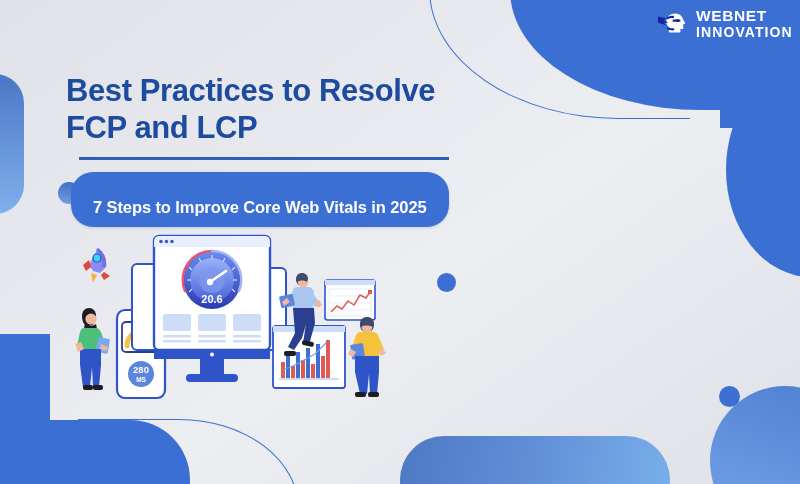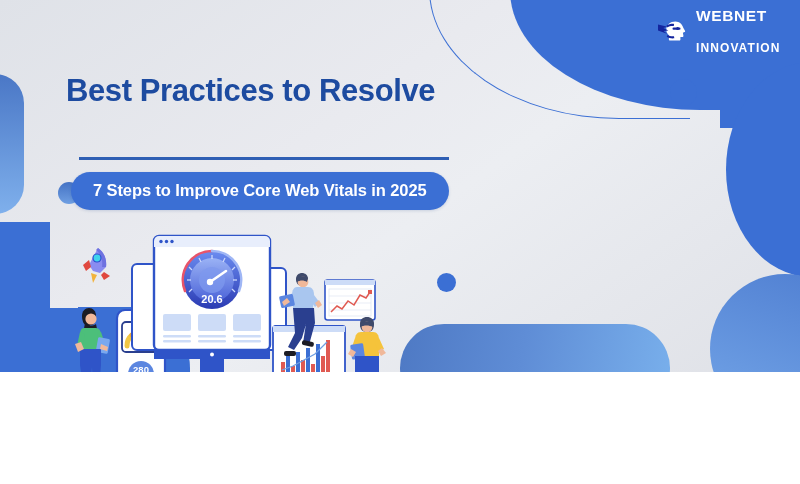--- a/index.html
+++ b/index.html
@@ -2,21 +2,21 @@
 <html><head>
 <meta charset="utf-8">
 <style>
   html,body{margin:0;padding:0;}
   body{
     width:800px;height:484px;overflow:hidden;
     font-family:"Liberation Sans", sans-serif;
     background:#ffffff;
   }
   #banner{
-    position:relative;width:800px;height:372px;overflow:hidden;
+    position:relative;width:800px;height:484px;overflow:hidden;
     background:linear-gradient(145deg,#dfe2e8 0%,#e9eaef 38%,#eceef2 55%,#dfe1e7 100%);
   }
 
   
   .deco{position:absolute;}
 
   
   .hdr-band{
     top:-60px;right:-40px;width:330px;height:170px;
     background:#3b6fd4;
@@ -90,38 +90,38 @@
   .logo{
     position:absolute;top:8px;left:655px;display:flex;align-items:center;gap:7px;
   }
   .logo-mark{width:34px;height:30px;flex:none;}
   .logo-text{line-height:1;}
   .logo-title{
     font-size:15.5px;font-weight:bold;color:#ffffff;letter-spacing:.6px;
     font-family:"Liberation Sans", sans-serif;
   }
   .logo-sub{
-    font-size:12px;font-weight:bold;color:#ffffff;letter-spacing:1.1px;margin-top:18px;
+    font-size:14px;font-weight:bold;color:#ffffff;letter-spacing:1.1px;margin-top:1px;
     font-family:"Liberation Sans", sans-serif;
   }
 
   
   .headline{
     position:absolute;left:66px;top:73px;width:430px;
     font-size:31px;line-height:1.18;font-weight:bold;color:#1d4ba0;
     letter-spacing:-0.4px;
     font-family:"Liberation Sans", sans-serif;
   }
   .rule{
     position:absolute;left:79px;top:157px;width:370px;height:2.5px;background:#2f5fb4;
   }
   .pill{
     position:absolute;left:71px;top:172px;
     background:#3b6fd4;color:#fff;border-radius:22px;
-    padding:9px 22px 10px 22px;font-size:16.5px;font-weight:bold;
+    padding:26px 22px 10px 22px;font-size:16.5px;font-weight:bold;
     letter-spacing:-0.1px;
     font-family:"Liberation Sans", sans-serif;
     box-shadow:0 1px 3px rgba(40,70,140,.18);
   }
 
   
   .illu{position:absolute;left:60px;top:228px;width:345px;height:185px;}
   .illu svg{display:block;}
 </style>
 </head>
@@ -154,20 +154,21 @@
       <rect x="17.5" y="11.6" width="8" height="2.2" rx="1.1" fill="#14259e"></rect>
     </svg>
     <div class="logo-text">
       <div class="logo-title">WEBNET</div>
       <div class="logo-sub">INNOVATION</div>
     </div>
   </div>
 
   <div class="headline">
     <div>Best Practices to Resolve</div>
+    <div>FCP and LCP</div>
   </div>
   <div class="rule"></div>
   <div class="pill">7 Steps to Improve Core Web Vitals in 2025</div>
 
   <div class="illu">
     <svg width="345" height="185" viewBox="0 0 345 185">
       <defs>
         <linearGradient id="dialg" x1="0" y1="0" x2="0" y2="1">
           <stop offset="0" stop-color="#6b8cf0"></stop>
             <stop offset="1" stop-color="#2b3bb3"></stop>

